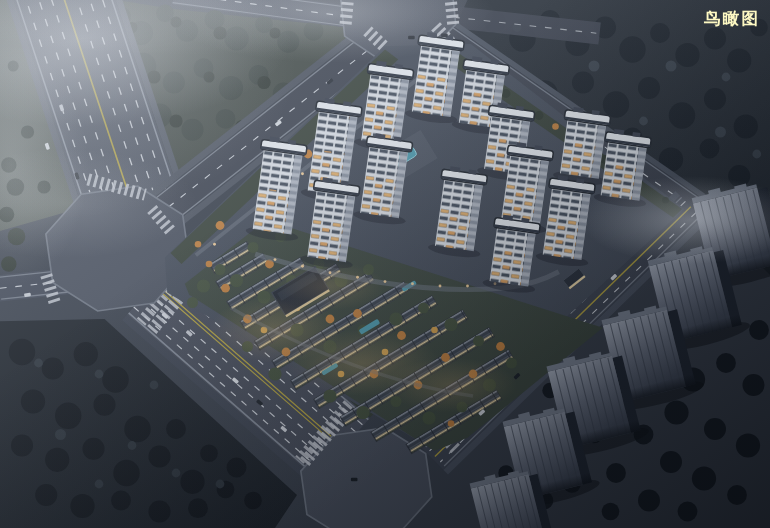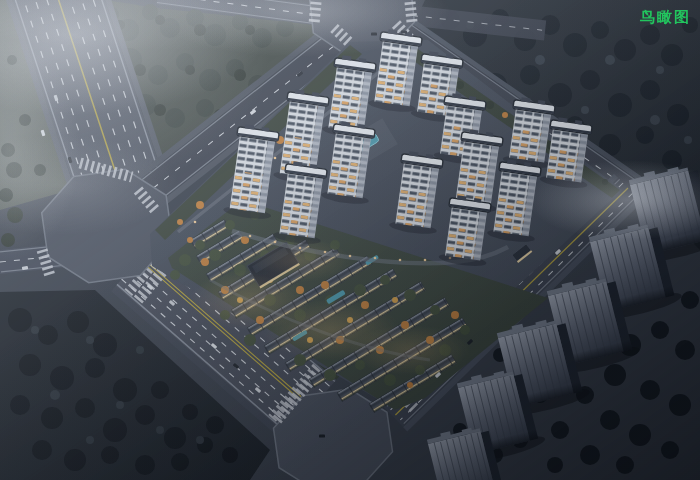--- a/index.html
+++ b/index.html
@@ -1,20 +1,20 @@
 <!DOCTYPE html>
 <html><head>
 <meta charset="utf-8">
 <style>
   html,body{margin:0;padding:0;background:#0b0f15;}
   .stage{position:relative;width:700px;height:480px;overflow:hidden;background:#3a414d;
          font-family:"Liberation Sans",sans-serif;}
   .stage svg{position:absolute;left:0;top:0;}
   .view-label{position:absolute;top:8px;right:9px;font-size:15px;font-weight:bold;
-              letter-spacing:2px;color:#22c55e;z-index:5;}
+              letter-spacing:2px;color:#fef9c3;z-index:5;}
 </style>
 </head>
 <body>
 
 <div class="stage">
 <svg width="700" height="480" viewBox="0 0 700 480">
 <defs>
   <linearGradient id="gTL" x1="0" y1="0" x2="0.7" y2="0.7">
     <stop offset="0" stop-color="rgba(165,172,181,0.40)"></stop>
           <stop offset="1" stop-color="rgba(165,172,181,0)"></stop>

